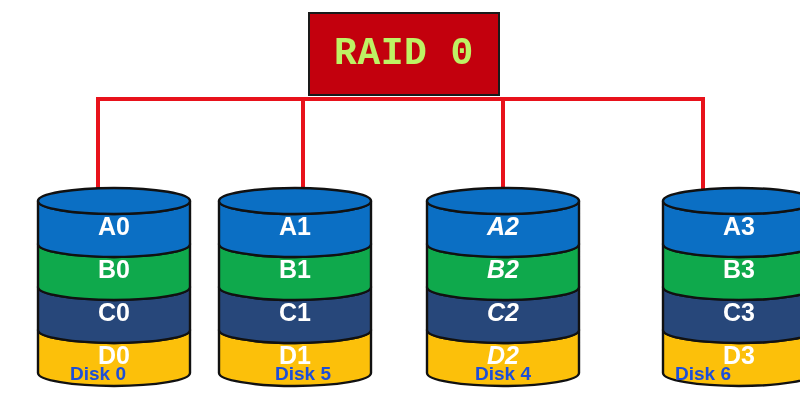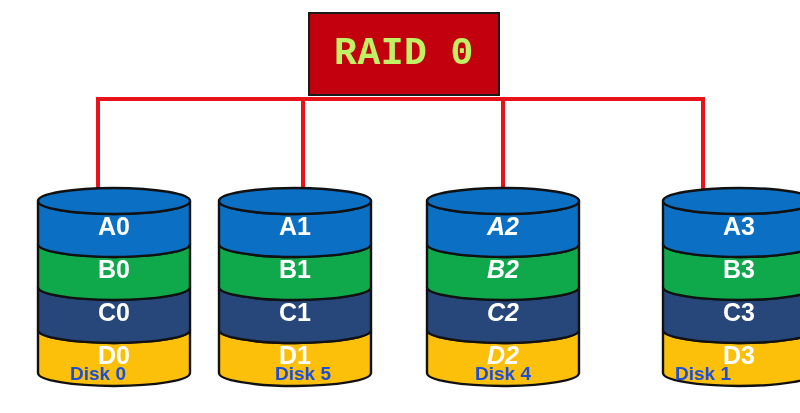--- a/index.html
+++ b/index.html
@@ -148,16 +148,16 @@
           <path d="M 2 102 A 76 13 0 0 0 154 102 L 154 145 A 76 13 0 0 1 2 145 Z" fill="#27477a" stroke="#111111" stroke-width="2.4" stroke-linejoin="round"></path>
           <path d="M 2 59 A 76 13 0 0 0 154 59 L 154 102 A 76 13 0 0 1 2 102 Z" fill="#0fa94c" stroke="#111111" stroke-width="2.4" stroke-linejoin="round"></path>
           <path d="M 2 16 A 76 13 0 0 0 154 16 L 154 59 A 76 13 0 0 1 2 59 Z" fill="#0b6fc4" stroke="#111111" stroke-width="2.4" stroke-linejoin="round"></path>
           <ellipse cx="78" cy="16" rx="76" ry="13" fill="#0b6fc4" stroke="#111111" stroke-width="2.4"></ellipse>
           <text class="band-label" x="78" y="43.5" fill="#ffffff">A3</text>
           <text class="band-label" x="78" y="86.5" fill="#ffffff">B3</text>
           <text class="band-label" x="78" y="129.5" fill="#ffffff">C3</text>
           <text class="band-label" x="78" y="172.5" fill="#ffffff">D3</text>
         </svg>
       </div>
-      <div class="disk-caption" style="left: 625px;">Disk 1</div>
+      <div class="disk-caption" style="left: 625px;">Disk 6</div>
     </div>
 
 </div>
 
 </body></html>

